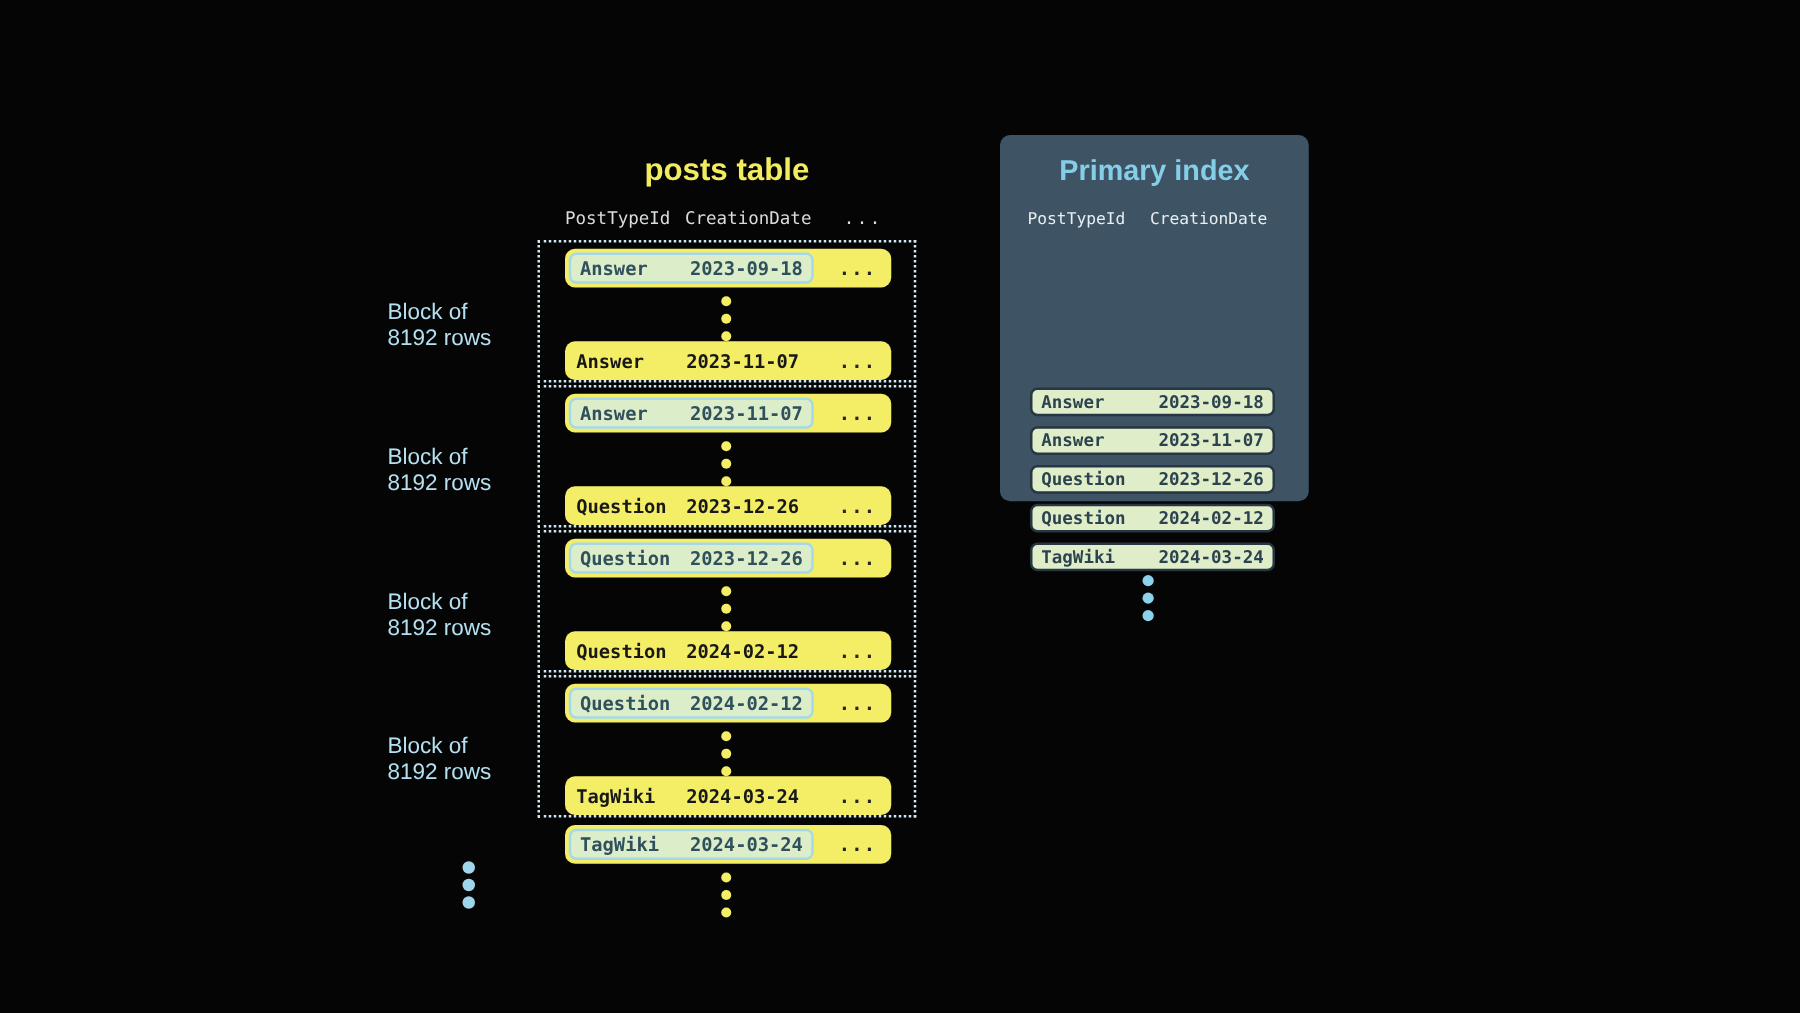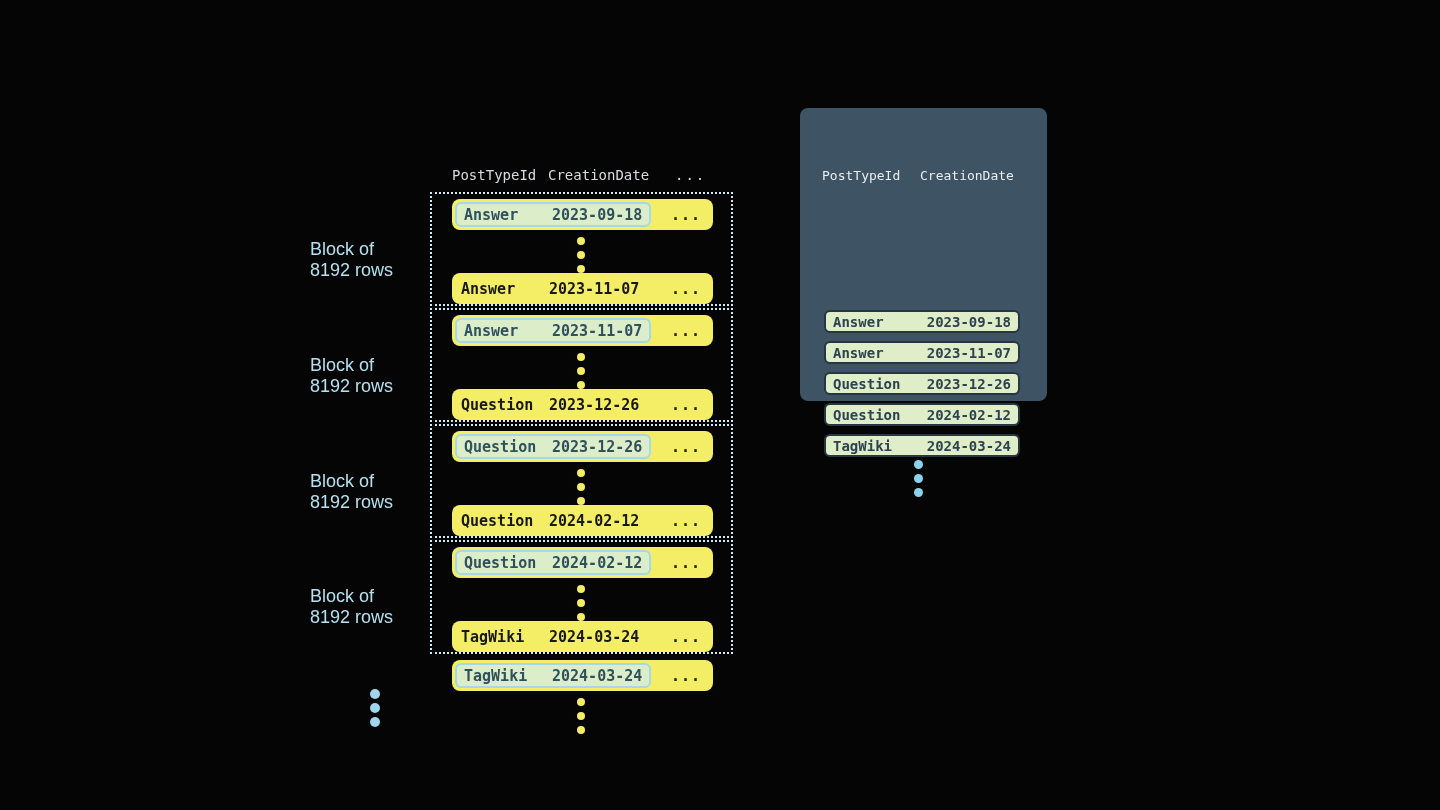--- a/index.html
+++ b/index.html
@@ -92,20 +92,21 @@
     font-weight: bold; font-size: 14px; color: #2c424e;
   }
   .ir0 { top: 202px; } .ir1 { top: 233px; } .ir2 { top: 264px; } .ir3 { top: 295px; } .ir4 { top: 326px; }
   .index-row .idate { margin-left: auto; }
 </style>
 </head>
 <body>
 
 <div class="canvas">
 
+  <div class="posts-title">posts table</div>
   <div class="posts-header-col ph-1">PostTypeId</div>
   <div class="posts-header-col ph-2">CreationDate</div>
   <div class="posts-header-col ph-3">...</div>
 
   <div class="block-label bl1">
     <div>Block of</div>
     <div>8192 rows</div>
   </div>
   <div class="block-label bl2">
     <div>Block of</div>
@@ -213,20 +214,21 @@
     <div class="dot"></div>
     <div class="dot"></div>
   </div>
   <div class="vdots blocks-bottom">
     <div class="dot"></div>
     <div class="dot"></div>
     <div class="dot"></div>
   </div>
 
   <div class="panel">
+    <div class="panel-title">Primary index</div>
     <div class="panel-header-col pih-1">PostTypeId</div>
     <div class="panel-header-col pih-2">CreationDate</div>
 
     <div class="index-row ir0">
       <span>Answer</span>
       <span class="idate">2023-09-18</span>
     </div>
     <div class="index-row ir1">
       <span>Answer</span>
       <span class="idate">2023-11-07</span>

